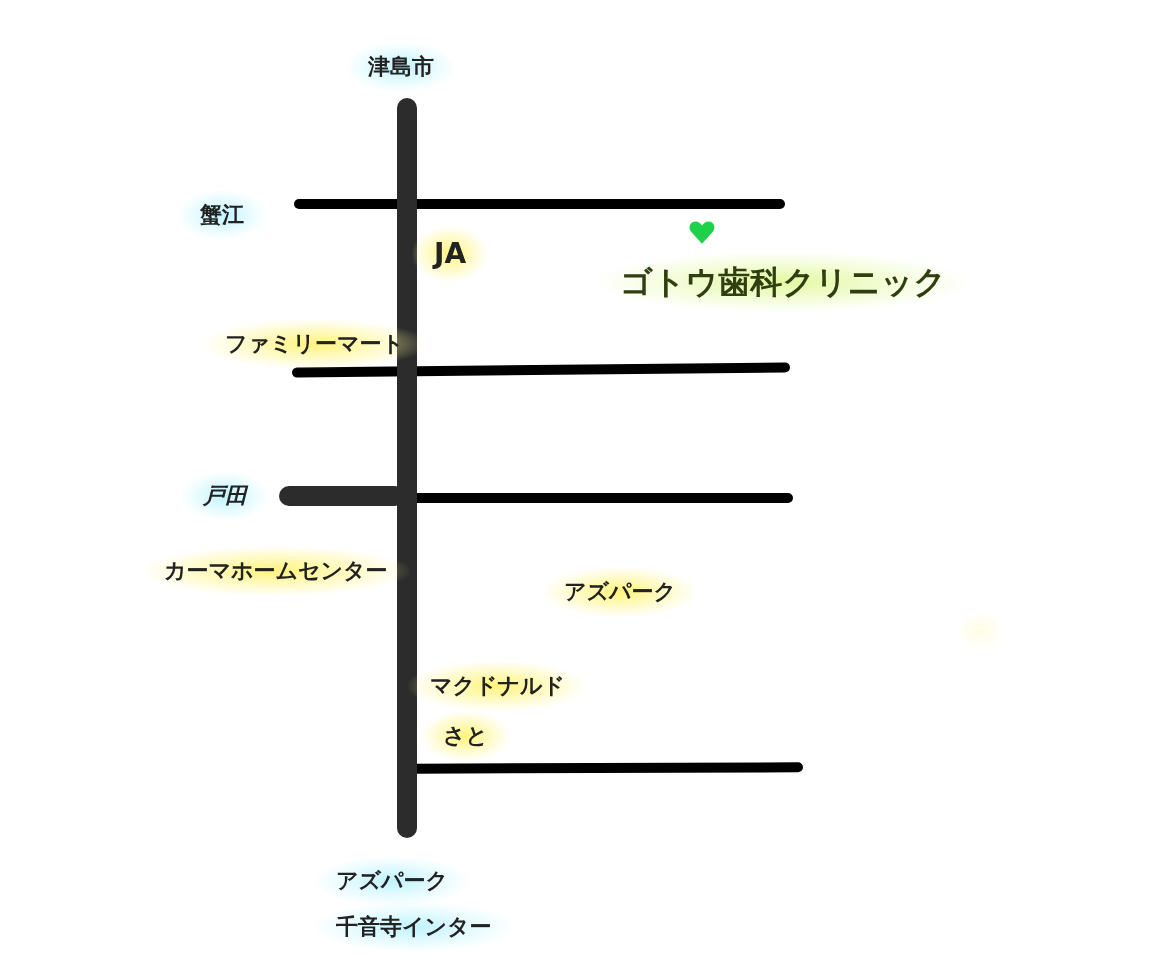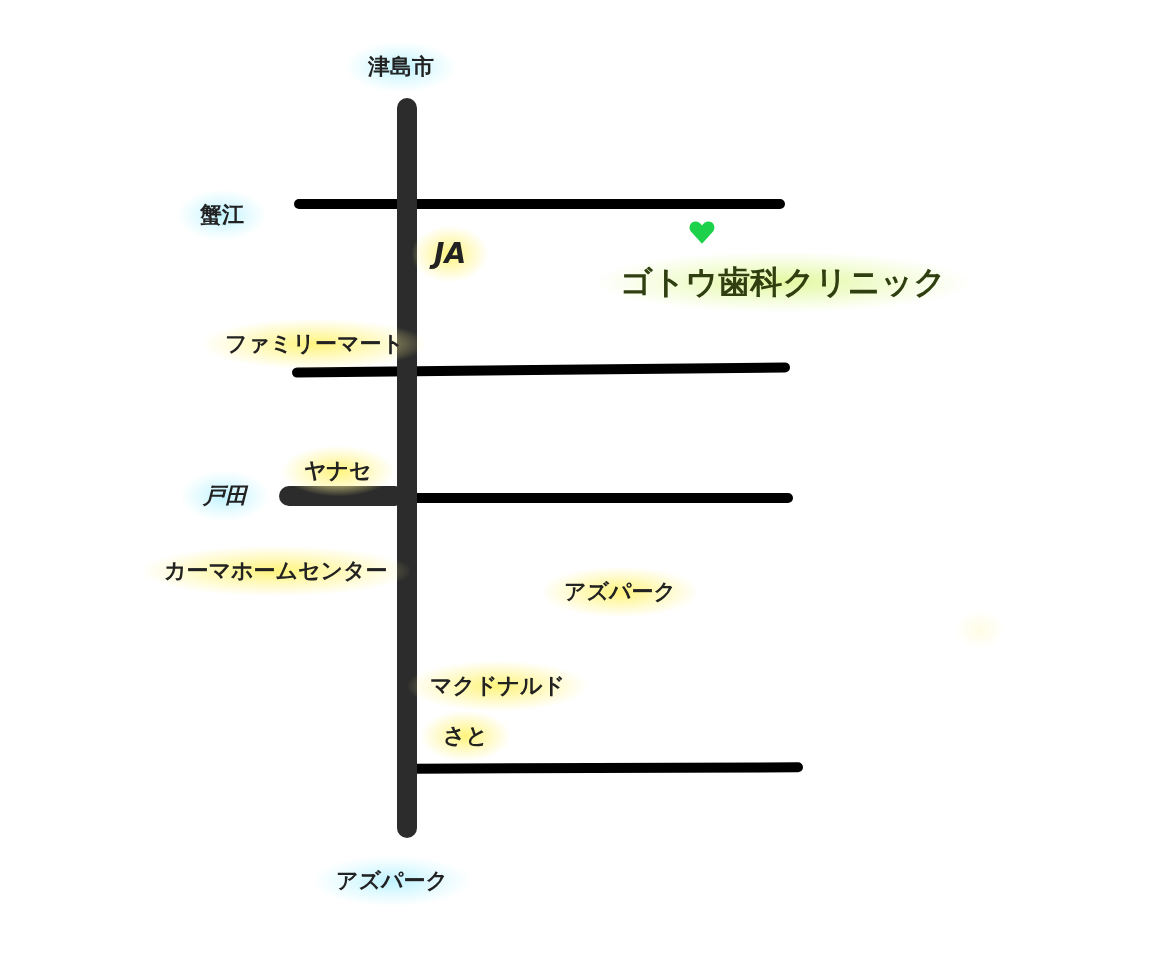--- a/index.html
+++ b/index.html
@@ -11,21 +11,21 @@
   .road { position: absolute; background: #000; border-radius: 6px; height: 10px; z-index: 2; }
   .road-toda { position: absolute; left: 279px; top: 486px; width: 126px; height: 20px;
                background: #2c2c2c; border-radius: 10px; z-index: 2; }
   .label { position: absolute; font-weight: bold; color: #222; font-size: 22px;
            line-height: 1; white-space: nowrap; z-index: 4; padding: 14px 22px;
            border-radius: 40px; }
   .glow-cyan { background: radial-gradient(ellipse at center, rgba(180,240,255,0.85) 0%, rgba(210,248,255,0.5) 45%, rgba(255,255,255,0) 72%); }
   .glow-yellow { background: radial-gradient(ellipse at center, rgba(255,240,80,0.75) 0%, rgba(255,246,150,0.45) 45%, rgba(255,255,255,0) 72%); }
   .glow-green { background: radial-gradient(ellipse at center, rgba(215,245,120,0.7) 0%, rgba(230,250,170,0.4) 45%, rgba(255,255,255,0) 72%); }
   .clinic { color: #2f3f10; font-weight: bold; font-size: 32px; }
-  .ja { font-size: 28px; font-style: italic; }
+  .ja { font-size: 28px; }
   .heart { position: absolute; left: 688px; top: 218px; width: 28px; height: 28px; z-index: 5; }
   .faint-glow { position: absolute; left: 955px; top: 610px; width: 50px; height: 40px; border-radius: 50%;
                 background: radial-gradient(ellipse at center, rgba(255,250,210,0.6) 0%, rgba(255,255,255,0) 70%); }
 </style>
 </head>
 <body>
 
 <div class="map">
 
   <div class="road-main"></div>
@@ -42,28 +42,28 @@
 
   <div class="label glow-yellow ja" style="left:412px; top:226px;">JA</div>
 
   <svg class="heart" viewBox="0 0 24 24">
     <path d="M12 22 L2.5 11.5 C0 8.5 1.5 3 6.5 3 C9 3 10.8 4.6 12 6.5 C13.2 4.6 15 3 17.5 3 C22.5 3 24 8.5 21.5 11.5 Z" fill="#1ed14a"></path>
   </svg>
   <div class="label glow-green clinic" style="left:598px; top:252px;">ゴトウ歯科クリニック</div>
 
   <div class="label glow-yellow" style="left:203px; top:319px;">ファミリーマート</div>
 
-  <div class="label glow-yellow" style="left:282px; top:446px;">ヤナセ</div>
 
   <div class="label glow-cyan" style="left:181px; top:471px;font-style:italic;">戸田</div>
 
   <div class="label glow-yellow" style="left:142px; top:546px;text-align:right;">カーマホームセンター</div>
 
   <div class="label glow-yellow" style="left:408px; top:661px;">マクドナルド</div>
 
   <div class="label glow-yellow" style="left:542px; top:567px;">アズパーク</div>
 
   <div class="label glow-yellow" style="left:421px; top:711px;">さと</div>
 
   <div class="label glow-cyan" style="left:314px; top:856px;">アズパーク</div>
+  <div class="label glow-cyan" style="left:314px; top:902px;">千音寺インター</div>
 
   <div class="faint-glow"></div>
 </div>
 
 </body></html>

